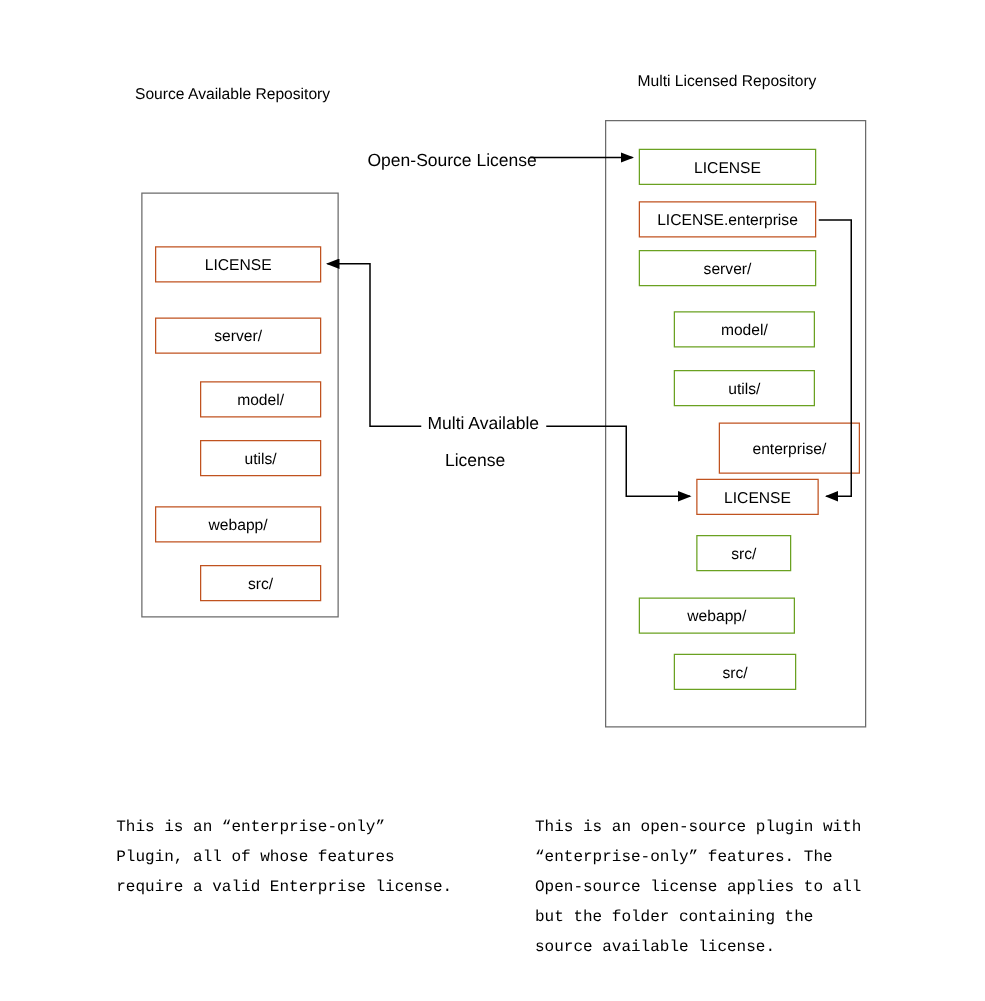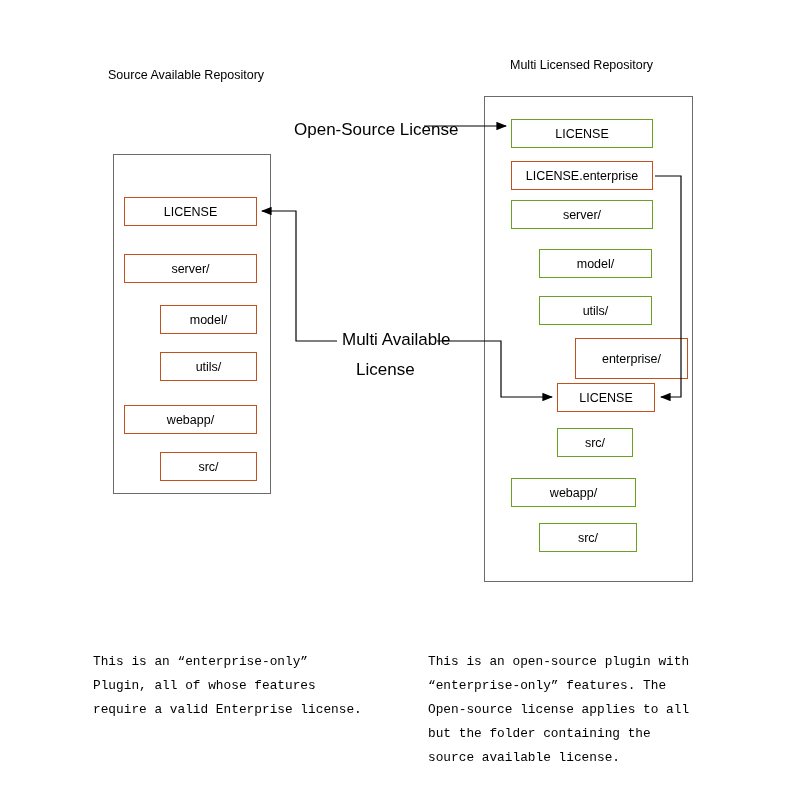--- a/index.html
+++ b/index.html
@@ -39,21 +39,21 @@
     display: flex;
     align-items: center;
     justify-content: center;
     white-space: nowrap;
   }
   .node.green {
     border-color: #6aa121;
   }
   .label {
     position: absolute;
-    font-size: 17px;
+    font-size: 14px;
     color: #000000;
     white-space: nowrap;
   }
   .caption {
     position: absolute;
     font-family: "Liberation Mono", monospace;
     font-size: 12.8px;
     line-height: 24px;
     color: #000000;
     white-space: pre;

